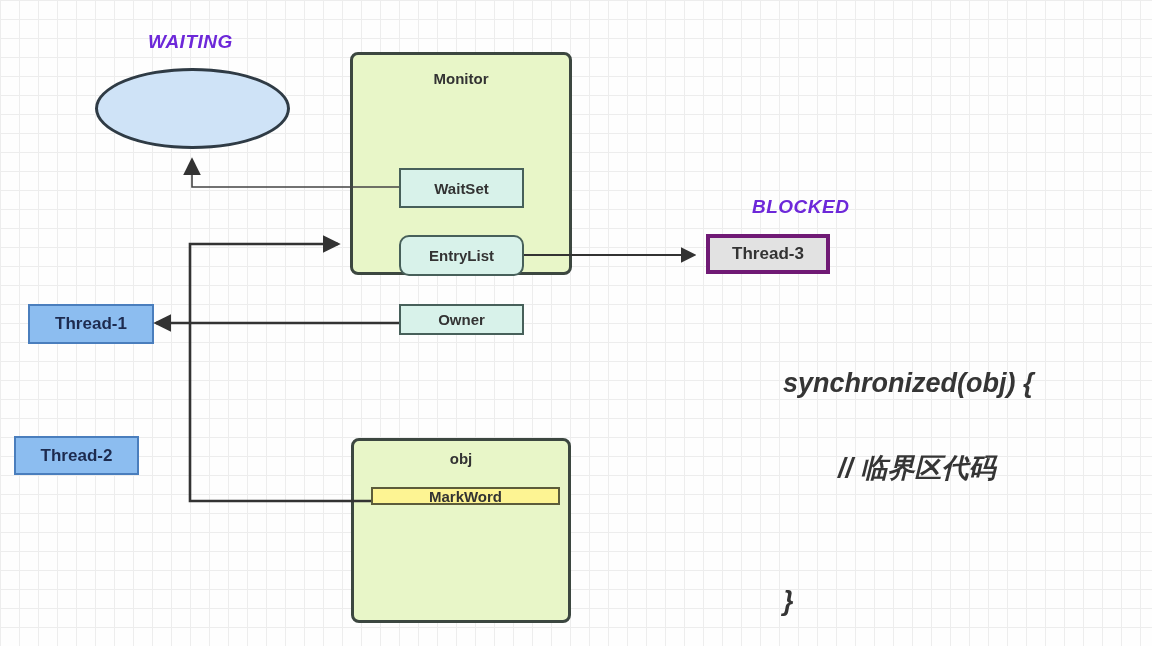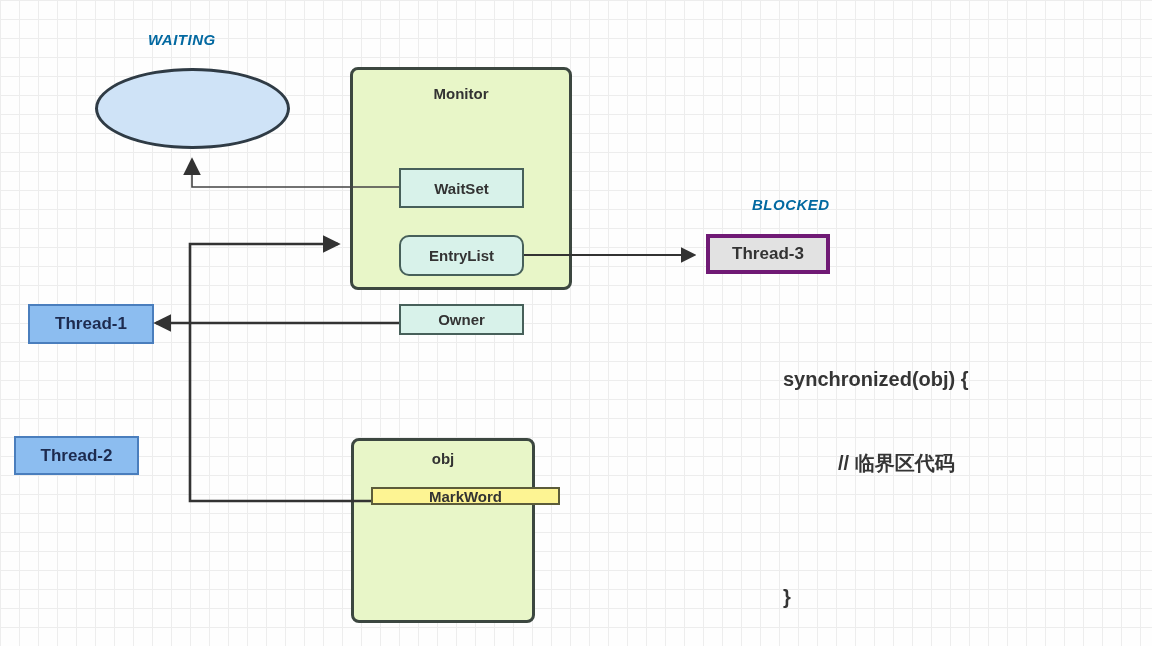--- a/index.html
+++ b/index.html
@@ -11,46 +11,46 @@
     background-image:
       linear-gradient(#ededed 1px, transparent 1px),
       linear-gradient(90deg, #ededed 1px, transparent 1px);
     background-size: 19px 19px;
     color: #333;
   }
   .abs { position: absolute; }
 
   
   .state-label {
-    font-size: 15px;
+    font-size: 19px;
     font-weight: bold;
     font-style: italic;
-    color: #0369a1;
+    color: #6d28d9;
     letter-spacing: 0.5px;
     z-index: 3;
   }
 
   
   .waiting-ellipse {
     left: 95px; top: 68px; width: 195px; height: 81px;
     background: var(--ellipse-fill, #cfe3f7);
     border: 3px solid #2f3b45;
     border-radius: 50%;
     z-index: 1;
   }
 
   
   .container-box {
     background: var(--monitor-fill, #e8f6c8);
     border: 3px solid #3c4740;
     border-radius: 8px;
     z-index: 1;
   }
-  .monitor-box { left: 350px; top: 67px; width: 222px; height: 223px; }
-  .obj-box     { left: 351px; top: 438px; width: 184px; height: 185px; }
+  .monitor-box { left: 350px; top: 52px; width: 222px; height: 223px; }
+  .obj-box     { left: 351px; top: 438px; width: 220px; height: 185px; }
   .container-title {
     width: 100%;
     text-align: center;
     font-weight: bold;
     font-size: 15px;
     color: #333;
     padding-top: 15px;
   }
   .obj-box .container-title { padding-top: 9px; }
 
@@ -87,22 +87,23 @@
     background: var(--thread-gray-fill, #e2e2e2);
     border: 4px solid #701a75;
     color: #333;
   }
   .thread1-box { left: 18px;  top: 304px; width: 126px; height: 40px; }
   .thread2-box { left: 4px;  top: 436px; width: 125px; height: 39px; }
   .thread3-box { left: 706px; top: 234px; width: 124px; height: 40px; }
 
   
   .code-line {
-    font-size: 20px;
+    font-size: 27px;
     font-weight: bold;
+    font-style: italic;
     color: #353535;
     z-index: 3;
     white-space: nowrap;
   }
 
   
   .connector-layer {
     left: 0; top: 0; width: 1152px; height: 646px;
     z-index: 4;
     pointer-events: none;

